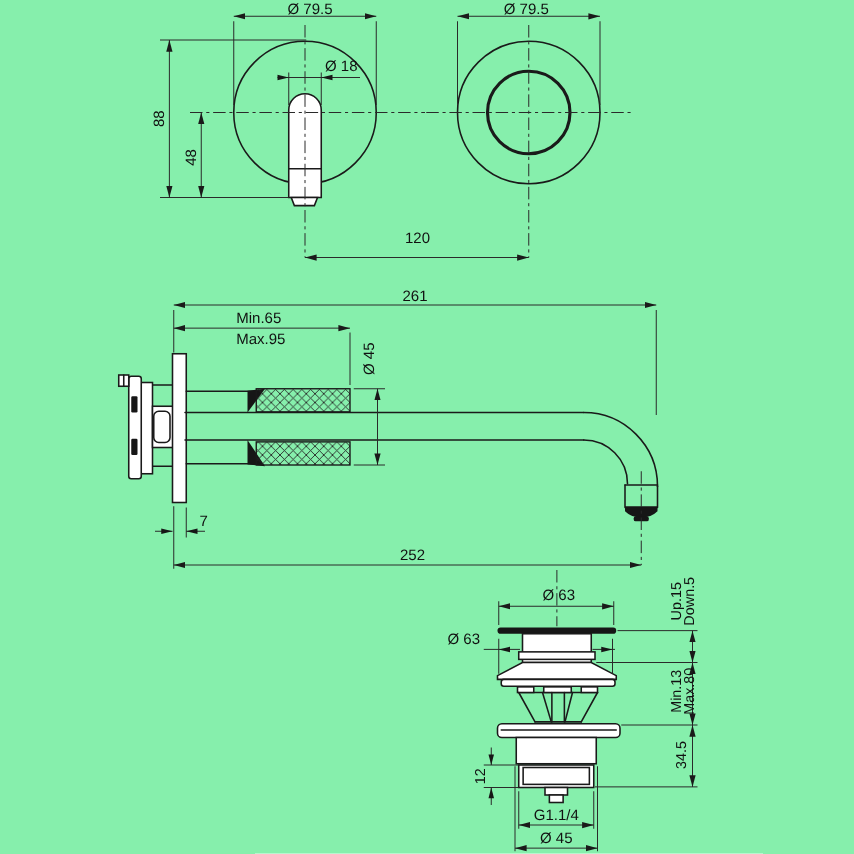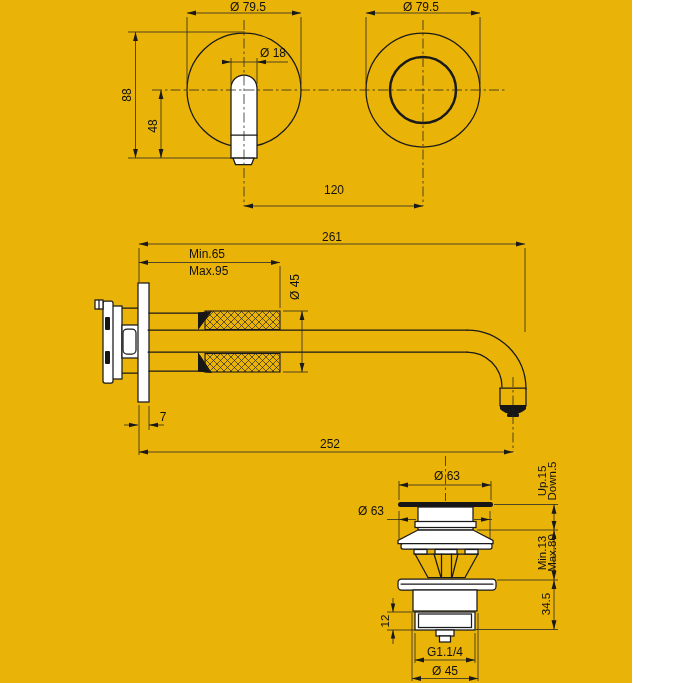--- a/index.html
+++ b/index.html
@@ -1,16 +1,16 @@
 <!DOCTYPE html>
 <html><head>
 <meta charset="utf-8">
 <style>
   html,body{margin:0;padding:0;background:#ffffff;}
-  .stage{position:relative;width:632px;height:683px;background:#eab308;overflow:hidden;
+  .stage{position:relative;width:683px;height:683px;background:#86efac;overflow:hidden;
          font-family:"Liberation Sans", sans-serif;}
   svg{display:block;}
   text{font-family:"Liberation Sans", sans-serif;font-size:12px;fill:#111;}
   .dimtxt{font-size:12px;}
   .sm{font-size:11.5px;}
   .obj{stroke:#1a1a1a;stroke-width:1.25;fill:none;stroke-linecap:round;}
   .objf{stroke:#1a1a1a;stroke-width:1.25;fill:#ffffff;}
   .heavy{stroke:#1a1a1a;stroke-width:2.5;fill:none;}
   .dim{stroke:#2a2a2a;stroke-width:0.8;fill:none;}
   .cl{stroke:#2a2a2a;stroke-width:0.8;fill:none;stroke-dasharray:10 3 2.5 3;}

